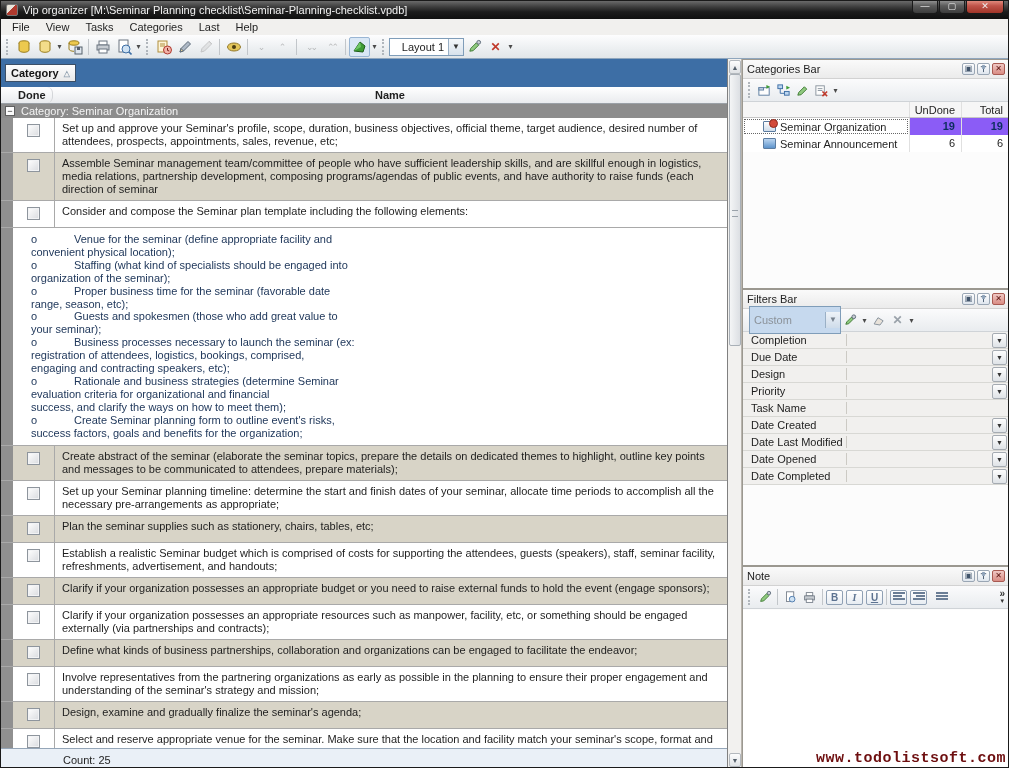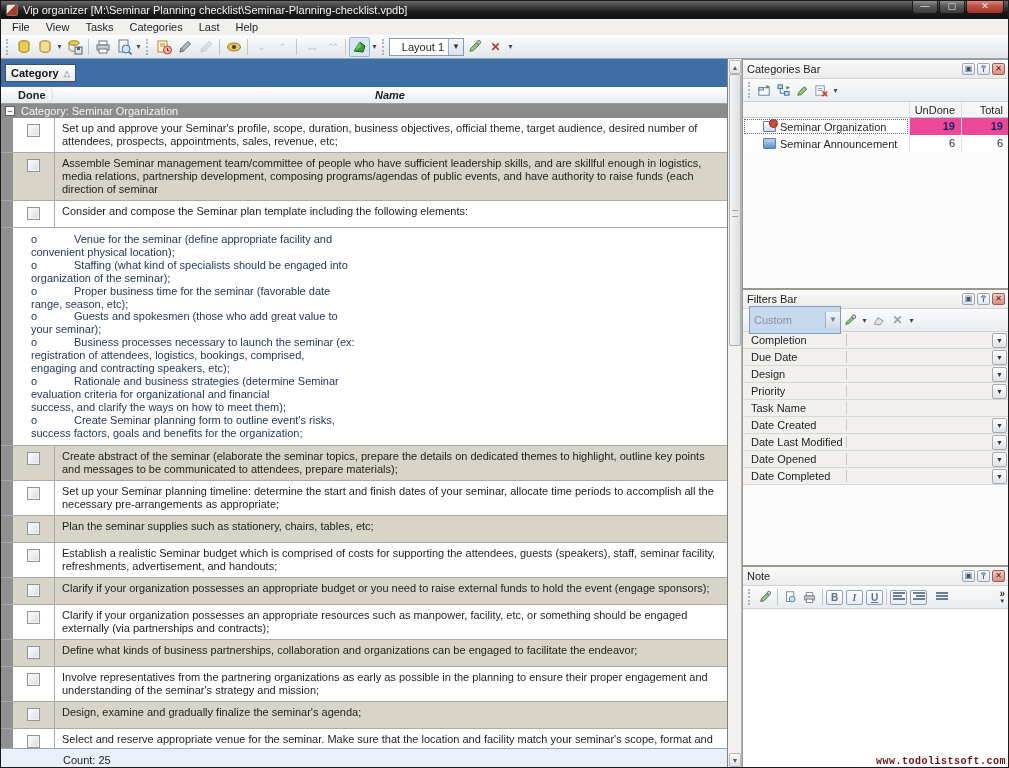--- a/index.html
+++ b/index.html
@@ -34,21 +34,21 @@
 
   
   .main { position:absolute; left:0; top:58px; width:727px; height:710px; background:#fff; border-right:1px solid #808080; }
   .groupband { position:absolute; left:0; top:0; width:100%; height:28px; background:#3d6ea5; }
   .catbtn { position:absolute; left:4px; top:5px; height:18px; padding:0 5px; background:linear-gradient(#fefefe,#e9e9e9);
     border:1px solid #3c4f66; display:flex; align-items:center; gap:5px; font-weight:bold; color:#141414; }
   .catbtn .tri { font-size:8px; color:#93a3b2; }
   .colhead { position:absolute; left:0; top:28px; width:100%; height:17px; background:linear-gradient(#ffffff,#e9ebee);
     border-bottom:1px solid #9aa0a6; display:flex; align-items:center; font-weight:bold; }
   .colhead .done { width:52px; padding-left:17px; border-right:1px solid #d4d6d9; height:100%; display:flex; align-items:center;border-radius:6px; }
-  .colhead .name { flex:1; text-align:center;font-style:italic; }
+  .colhead .name { flex:1; text-align:center; }
   .grouprow { position:absolute; left:0; top:45px; width:100%; height:14px; background:#8c8c8c; color:#f4f4f4; display:flex; align-items:center; gap:6px; padding-left:4px; }
   .minusbox { width:10px; height:10px; background:#fcfcfc; border:1px solid #5f5f5f; color:#222; font-size:9px; line-height:8px; text-align:center; }
   .rows { position:absolute; left:0; top:59px; width:100%; height:730px; overflow:hidden; }
   .trow { display:flex; border-bottom:1px solid #a9a9a9; background:#fff; }
   .trow.shaded { background:#d8d4c7; }
   .gutter { width:12px; background:#909090; flex:none; }
   .ccell { width:42px; flex:none; border-right:1px solid #a9a9a9; display:flex; justify-content:center; padding-top:6px; }
   .cbx { width:13px; height:13px; border:1px solid #8e959d; background:linear-gradient(135deg,#ffffff,#d9dbdf); box-shadow:inset 0 0 0 1px #f2f3f5; }
   .ncell { flex:1; padding:4px 8px 4px 7px; line-height:13px; min-height:26px; }
   .subcell { flex:1; padding:5px 8px 5px 18px; line-height:12.9px; color:#21395c; }
@@ -74,21 +74,21 @@
 
   .cgrid-head { height:16px; display:flex; border-bottom:1px solid #c6c6c6; background:#f6f6f6; }
   .cgrid-head .cn { flex:1; }
   .cgrid-head .cu, .crow .cu { width:52px; text-align:right; padding-right:6px; border-left:1px solid #e0e0e0; }
   .cgrid-head .ct, .crow .ct { width:48px; text-align:right; padding-right:6px; border-left:1px solid #e0e0e0; }
   .cgrid-head div { padding-top:2px; }
   .crow { height:17px; display:flex; align-items:center; background:#fff; }
   .crow .cn { flex:1; display:flex; align-items:center; gap:4px; padding-left:20px; height:100%; }
   .crow .cu,.crow .ct { height:100%; padding-top:2px; }
   .crow.selected .cn { outline:1px dotted #666; outline-offset:-2px; }
-  .crow.selected .cu,.crow.selected .ct { background:#ec4899; color:#0d2d5e; font-weight:bold; }
+  .crow.selected .cu,.crow.selected .ct { background:#8b5cf6; color:#0d2d5e; font-weight:bold; }
   .cicon { width:13px; height:11px; border:1px solid #5c7ca0; background:linear-gradient(#fdfdfd,#cfdcea); position:relative; border-radius:1px; }
   .cicon.grid:after { content:""; position:absolute; right:-3px; top:-3px; width:7px; height:7px; border-radius:50%; background:#d24a3a; border:1px solid #8d2a1e; }
   .cicon.mon { background:linear-gradient(#bcd6f0,#5d93cc); }
 
   .fgrid { background:#f1f0ee; }
   .frow { height:17px; display:flex; align-items:center; border-bottom:1px solid #d8d8d4; }
   .frow .fl { width:104px; padding-left:8px; border-right:1px solid #cccac4; white-space:nowrap; overflow:hidden; }
   .frow .fv { flex:1; }
   .fdrop { width:15px; height:15px; margin-right:2px; background:linear-gradient(#fdfdfd,#dfe3e7); border:1px solid #a5abb2; border-radius:2px; font-size:7px; text-align:center; line-height:14px; color:#333; }
   .fcombo { width:92px; height:28px; background:#c6d9ee; border:1px solid #7f9db9; color:#8b9299; display:flex; align-items:center; margin-left:4px; }
@@ -96,21 +96,21 @@
   .fcombo .cbtn { width:15px; height:16px; background:linear-gradient(#eef3f8,#cfdcea); border-left:1px solid #9ab0c6; font-size:8px; text-align:center; line-height:15px; color:#77828e; }
 
   .fmt { width:17px; height:15px; border:1px solid #8fa0b4; border-radius:2px; color:#5d7391; font-size:10px; font-weight:bold; text-align:center; line-height:13px; background:linear-gradient(#fff,#e7ecf2); }
   .fmt.it { font-style:italic; font-family:"Liberation Serif",serif; }
   .fmt.un { text-decoration:underline; }
   .alines { display:inline-block; width:12px; }
   .alines i { display:block; height:1.6px; background:#6a7d95; margin:1.5px 0; }
   .alines.right i:nth-child(2){ margin-left:3px; }
   .alines.left i:nth-child(2){ margin-right:3px; }
   .note-body { position:absolute; left:0; top:43px; right:0; bottom:0; background:#fff; }
-  .watermark { position:absolute; right:3px; bottom:1px; font-family:"Liberation Mono",monospace; font-weight:bold; font-size:10px; letter-spacing:.5px; color:#6e0f10; }
+  .watermark { position:absolute; right:3px; bottom:1px; font-family:"Liberation Mono",monospace; font-weight:bold; font-size:15px; letter-spacing:.5px; color:#6e0f10; }
   .overflow-btn { margin-left:auto; margin-right:4px; display:flex; flex-direction:column; align-items:center; color:#333; }
   .overflow-btn b { font-size:10px; line-height:8px; }
   .overflow-btn span { font-size:7px; line-height:6px; }
   svg { display:block; }
 </style>
 </head>
 <body>
 
 <div class="titlebar">
   <span class="app-icon"></span>

